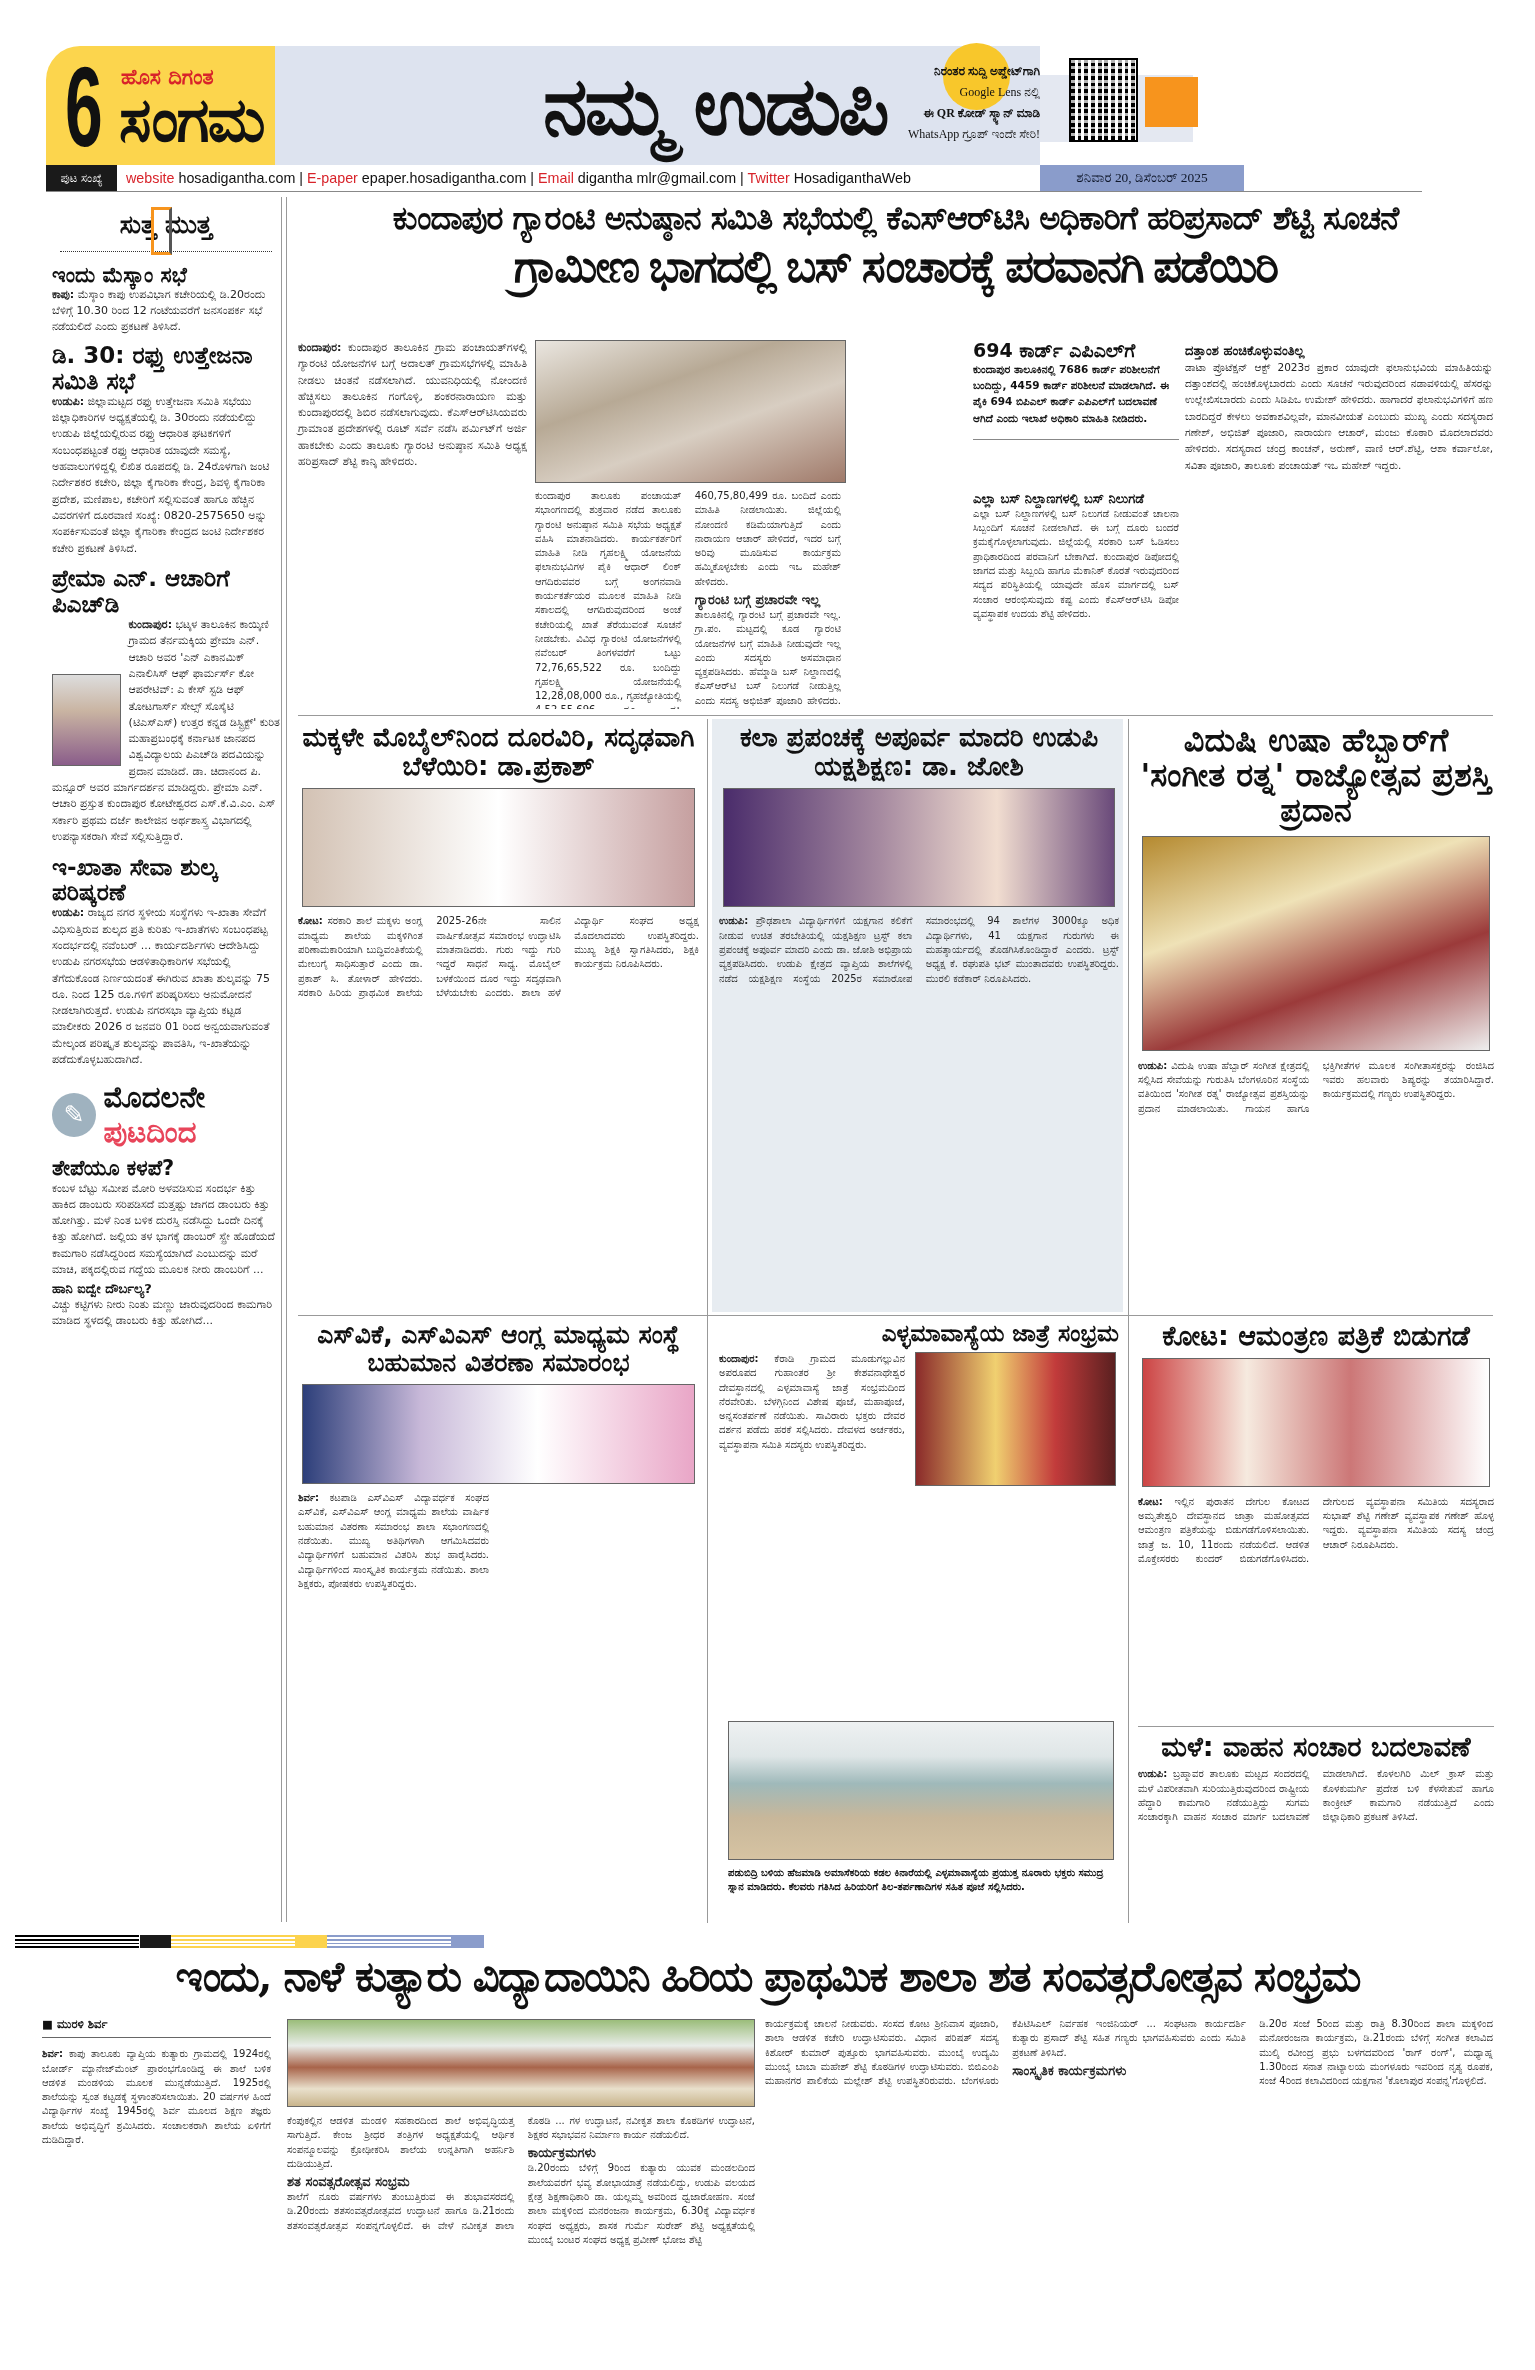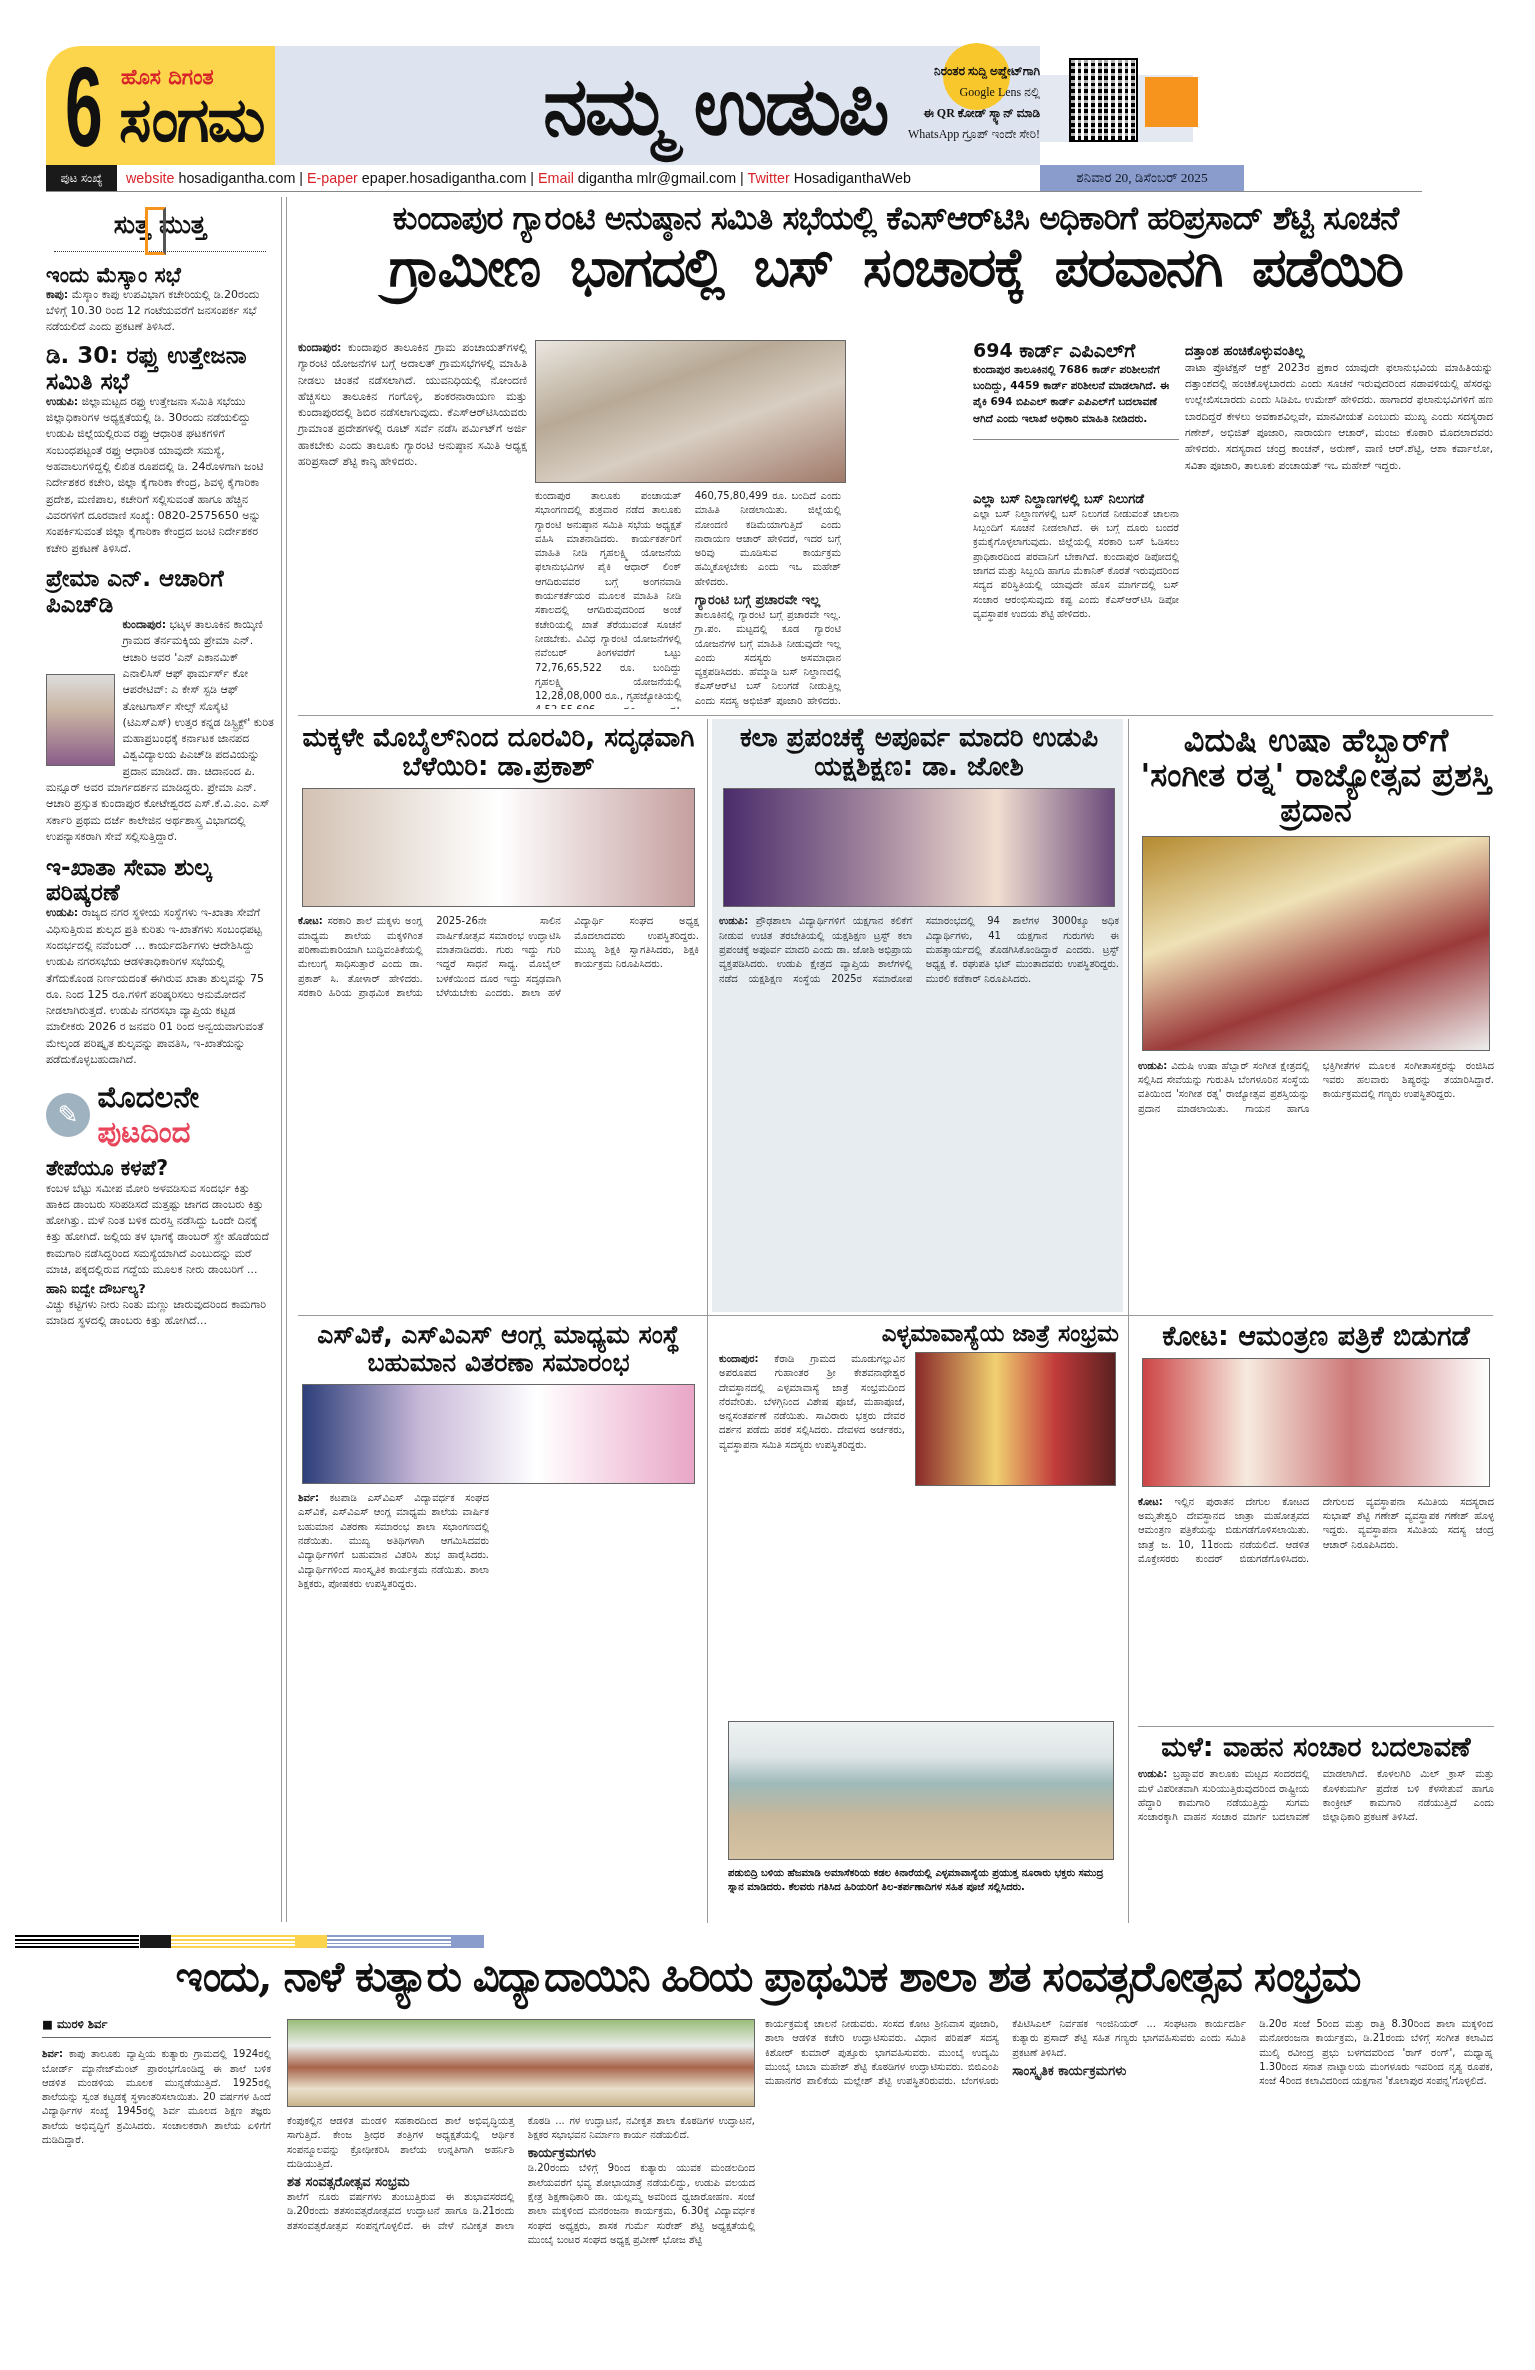--- a/index.html
+++ b/index.html
@@ -67,21 +67,21 @@
       <span>digantha mlr@gmail.com</span> |
       <span class="red">Twitter</span>
       <span>HosadiganthaWeb</span>
     </div>
     <div class="abs ib-date">ಶನಿವಾರ 20, ಡಿಸೆಂಬರ್ 2025</div>
   </div>
 </div>
 
 <div class="abs vrule" style="left:281px;top:197px;height:1725px"></div>
 
-<div class="abs" style="left:46px;top:201px;width:228px">
+<div class="abs" style="left:52px;top:201px;width:228px">
   <div style="text-align:center;font-size:25px;font-weight:bold;height:57px;line-height:48px;position:relative">
     <span>ಸುತ್ತ ಮುತ್ತ</span>
     <div style="position:absolute;left:7.6px;right:7.6px;bottom:5.7px;border-bottom:1px dotted #333"></div>
     <div style="position:absolute;left:99px;top:5.7px;width:21px;height:48px;border:3.8px solid #f7941d;border-right-color:#555"></div>
   </div>
 
   <div style="margin-top:5.7px">
     <div class="headline" style="font-size:21px">ಇಂದು ಮೆಸ್ಕಾಂ ಸಭೆ</div>
     <p class="body" style="text-align:left"><b>ಕಾಪು:</b> <span>ಮೆಸ್ಕಾಂ ಕಾಪು ಉಪವಿಭಾಗ ಕಚೇರಿಯಲ್ಲಿ ಡಿ.20ರಂದು ಬೆಳಿಗ್ಗೆ 10.30 ರಿಂದ 12 ಗಂಟೆಯವರೆಗೆ ಜನಸಂಪರ್ಕ ಸಭೆ ನಡೆಯಲಿದೆ ಎಂದು ಪ್ರಕಟಣೆ ತಿಳಿಸಿದೆ.</span></p>
   </div>
@@ -108,21 +108,21 @@
   <div style="margin-top:7.6px">
     <div class="headline" style="font-size:21px">ತೇಪೆಯೂ ಕಳಪೆ?</div>
     <p class="body" style="text-align:left">ಕಂಬಳ ಬೆಟ್ಟು ಸಮೀಪ ಮೋರಿ ಅಳವಡಿಸುವ ಸಂದರ್ಭ ಕಿತ್ತು ಹಾಕಿದ ಡಾಂಬರು ಸರಿಪಡಿಸದೆ ಮತ್ತಷ್ಟು ಜಾಗದ ಡಾಂಬರು ಕಿತ್ತು ಹೋಗಿತ್ತು. ಮಳೆ ನಿಂತ ಬಳಿಕ ದುರಸ್ತಿ ನಡೆಸಿದ್ದು ಒಂದೇ ದಿನಕ್ಕೆ ಕಿತ್ತು ಹೋಗಿದೆ. ಜಲ್ಲಿಯ ತಳ ಭಾಗಕ್ಕೆ ಡಾಂಬರ್ ಸ್ಪ್ರೇ ಹೊಡೆಯದೆ ಕಾಮಗಾರಿ ನಡೆಸಿದ್ದರಿಂದ ಸಮಸ್ಯೆಯಾಗಿದೆ ಎಂಬುದನ್ನು ಮರೆ ಮಾಚಿ, ಪಕ್ಕದಲ್ಲಿರುವ ಗದ್ದೆಯ ಮೂಲಕ ನೀರು ಡಾಂಬರಿಗೆ ...</p>
     <div class="sub">ಹಾನಿ ಐದ್ವೇ ದೌರ್ಬಲ್ಯ?</div>
     <p class="body" style="text-align:left">ವಿಚ್ಚು ಕಟ್ಟಿಗಳು ನೀರು ನಿಂತು ಮಣ್ಣು ಜಾರುವುದರಿಂದ ಕಾಮಗಾರಿ ಮಾಡಿದ ಸ್ಥಳದಲ್ಲಿ ಡಾಂಬರು ಕಿತ್ತು ಹೋಗಿದೆ...</p>
   </div>
 </div>
 
 <div class="abs" style="left:298px;top:201px;width:1195px">
   <div class="headline" style="font-size:32px;text-align:center;white-space:nowrap;letter-spacing:-1px">ಕುಂದಾಪುರ ಗ್ಯಾರಂಟಿ ಅನುಷ್ಠಾನ ಸಮಿತಿ ಸಭೆಯಲ್ಲಿ ಕೆಎಸ್ಆರ್‌ಟಿಸಿ ಅಧಿಕಾರಿಗೆ ಹರಿಪ್ರಸಾದ್ ಶೆಟ್ಟಿ ಸೂಚನೆ</div>
-  <div class="headline" style="font-size:54px;text-align:center;white-space:nowrap;letter-spacing:-1.9px;margin-top:5.7px;font-family:Liberation Mono, monospace">ಗ್ರಾಮೀಣ ಭಾಗದಲ್ಲಿ ಬಸ್ ಸಂಚಾರಕ್ಕೆ ಪರವಾನಗಿ ಪಡೆಯಿರಿ</div>
+  <div class="headline" style="font-size:45px;text-align:center;white-space:nowrap;letter-spacing:-1.9px;margin-top:5.7px;font-family:Liberation Sans, sans-serif">ಗ್ರಾಮೀಣ ಭಾಗದಲ್ಲಿ ಬಸ್ ಸಂಚಾರಕ್ಕೆ ಪರವಾನಗಿ ಪಡೆಯಿರಿ</div>
 </div>
 <div class="abs" style="left:298px;top:340px;width:229px">
   <p class="body"><b>ಕುಂದಾಪುರ:</b> <span>ಕುಂದಾಪುರ ತಾಲೂಕಿನ ಗ್ರಾಮ ಪಂಚಾಯತ್‌ಗಳಲ್ಲಿ ಗ್ಯಾರಂಟಿ ಯೋಜನೆಗಳ ಬಗ್ಗೆ ಅದಾಲತ್ ಗ್ರಾಮಸಭೆಗಳಲ್ಲಿ ಮಾಹಿತಿ ನೀಡಲು ಚಿಂತನೆ ನಡೆಸಲಾಗಿದೆ. ಯುವನಿಧಿಯಲ್ಲಿ ನೋಂದಣಿ ಹೆಚ್ಚಿಸಲು ತಾಲೂಕಿನ ಗಂಗೊಳ್ಳಿ, ಶಂಕರನಾರಾಯಣ ಮತ್ತು ಕುಂದಾಪುರದಲ್ಲಿ ಶಿಬಿರ ನಡೆಸಲಾಗುವುದು. ಕೆಎಸ್‌ಆರ್‌ಟಿಸಿಯವರು ಗ್ರಾಮಾಂತ ಪ್ರದೇಶಗಳಲ್ಲಿ ರೂಟ್ ಸರ್ವೆ ನಡೆಸಿ ಪರ್ಮಿಟ್‌ಗೆ ಅರ್ಜಿ ಹಾಕಬೇಕು ಎಂದು ತಾಲೂಕು ಗ್ಯಾರಂಟಿ ಅನುಷ್ಠಾನ ಸಮಿತಿ ಅಧ್ಯಕ್ಷ ಹರಿಪ್ರಸಾದ್ ಶೆಟ್ಟಿ ಕಾನ್ಕಿ ಹೇಳಿದರು.</span></p>
 </div>
 <div class="abs photo" style="left:535px;top:340px;width:311px;height:143px;background:linear-gradient(160deg,#eae6e0,#b7a995 35%,#d8cec2 60%,#a07a6a)"></div>
 <div class="abs" style="left:535px;top:489px;width:306px;height:220px;overflow:hidden">
   <div class="col2 body" style="font-size:10px;line-height:14.3px">
     <span>ಕುಂದಾಪುರ ತಾಲೂಕು ಪಂಚಾಯತ್ ಸಭಾಂಗಣದಲ್ಲಿ ಶುಕ್ರವಾರ ನಡೆದ ತಾಲೂಕು ಗ್ಯಾರಂಟಿ ಅನುಷ್ಠಾನ ಸಮಿತಿ ಸಭೆಯ ಅಧ್ಯಕ್ಷತೆ ವಹಿಸಿ ಮಾತನಾಡಿದರು. ಕಾರ್ಯಕರ್ತರಿಗೆ ಮಾಹಿತಿ ನೀಡಿ ಗೃಹಲಕ್ಷ್ಮಿ ಯೋಜನೆಯ ಫಲಾನುಭವಿಗಳ ಪೈಕಿ ಆಧಾರ್ ಲಿಂಕ್ ಆಗದಿರುವವರ ಬಗ್ಗೆ ಅಂಗನವಾಡಿ ಕಾರ್ಯಕರ್ತೆಯರ ಮೂಲಕ ಮಾಹಿತಿ ನೀಡಿ ಸಕಾಲದಲ್ಲಿ ಆಗದಿರುವುದರಿಂದ ಅಂಚೆ ಕಚೇರಿಯಲ್ಲಿ ಖಾತೆ ತೆರೆಯುವಂತೆ ಸೂಚನೆ ನೀಡಬೇಕು. ವಿವಿಧ ಗ್ಯಾರಂಟಿ ಯೋಜನೆಗಳಲ್ಲಿ ನವೆಂಬರ್ ತಿಂಗಳವರೆಗೆ ಒಟ್ಟು 72,76,65,522 ರೂ. ಬಂದಿದ್ದು ಗೃಹಲಕ್ಷ್ಮಿ ಯೋಜನೆಯಲ್ಲಿ 12,28,08,000 ರೂ., ಗೃಹಜ್ಯೋತಿಯಲ್ಲಿ 4,52,55,696 ರೂ., ಶಕ್ತಿ ಯೋಜನೆಯಲ್ಲಿ 2,97,47,311 ರೂ., ಅನ್ನಭಾಗ್ಯದಲ್ಲಿ 2,67,55,515 ರೂ., ಯುವನಿಧಿ ಯೋಜನೆಯಲ್ಲಿ 30,99,000 ಬಂದಿದೆ. ಈವರೆಗೆ ಒಟ್ಟು 460,75,80,499 ರೂ. ಬಂದಿದೆ ಎಂದು ಮಾಹಿತಿ ನೀಡಲಾಯಿತು. ಜಿಲ್ಲೆಯಲ್ಲಿ ನೋಂದಣಿ ಕಡಿಮೆಯಾಗುತ್ತಿದೆ ಎಂದು ನಾರಾಯಣ ಆಚಾರ್ ಹೇಳಿದರೆ, ಇದರ ಬಗ್ಗೆ ಅರಿವು ಮೂಡಿಸುವ ಕಾರ್ಯಕ್ರಮ ಹಮ್ಮಿಕೊಳ್ಳಬೇಕು ಎಂದು ಇಒ ಮಹೇಶ್ ಹೇಳಿದರು.</span>
     <div class="sub">ಗ್ಯಾರಂಟಿ ಬಗ್ಗೆ ಪ್ರಚಾರವೇ ಇಲ್ಲ</div>
     <span>ತಾಲೂಕಿನಲ್ಲಿ ಗ್ಯಾರಂಟಿ ಬಗ್ಗೆ ಪ್ರಚಾರವೇ ಇಲ್ಲ. ಗ್ರಾ.ಪಂ. ಮಟ್ಟದಲ್ಲಿ ಕೂಡ ಗ್ಯಾರಂಟಿ ಯೋಜನೆಗಳ ಬಗ್ಗೆ ಮಾಹಿತಿ ನೀಡುವುದೇ ಇಲ್ಲ ಎಂದು ಸದಸ್ಯರು ಅಸಮಾಧಾನ ವ್ಯಕ್ತಪಡಿಸಿದರು. ಹೆಮ್ಮಾಡಿ ಬಸ್ ನಿಲ್ದಾಣದಲ್ಲಿ ಕೆಎಸ್‌ಆರ್‌ಟಿ ಬಸ್ ನಿಲುಗಡೆ ನೀಡುತ್ತಿಲ್ಲ ಎಂದು ಸದಸ್ಯ ಅಭಿಜಿತ್ ಪೂಜಾರಿ ಹೇಳಿದರು. ನೂಜಾಡಿಗೆ ಕೆಎಸ್‌ಆರ್‌ಟಿಸಿ ಬಸ್ ಓಡಿಸುವಂತೆ ಸದಸ್ಯ ಮಂಜು ಕೊಠಾರಿ ಆಗ್ರಹಿಸಿದರು. ಗಂಗೊಳ್ಳಿ-ಬೈಂದೂರು ಕೆಎಸ್‌ಆರ್‌ಟಿಸಿ ಬಸ್ ಸಂಚಾರ ಆರಂಭಿಸುವಂತೆ ಜಹೀರ್ ಅಹಮ್ಮದ್ ಒತ್ತಾಯಿಸಿದರು.</span>

